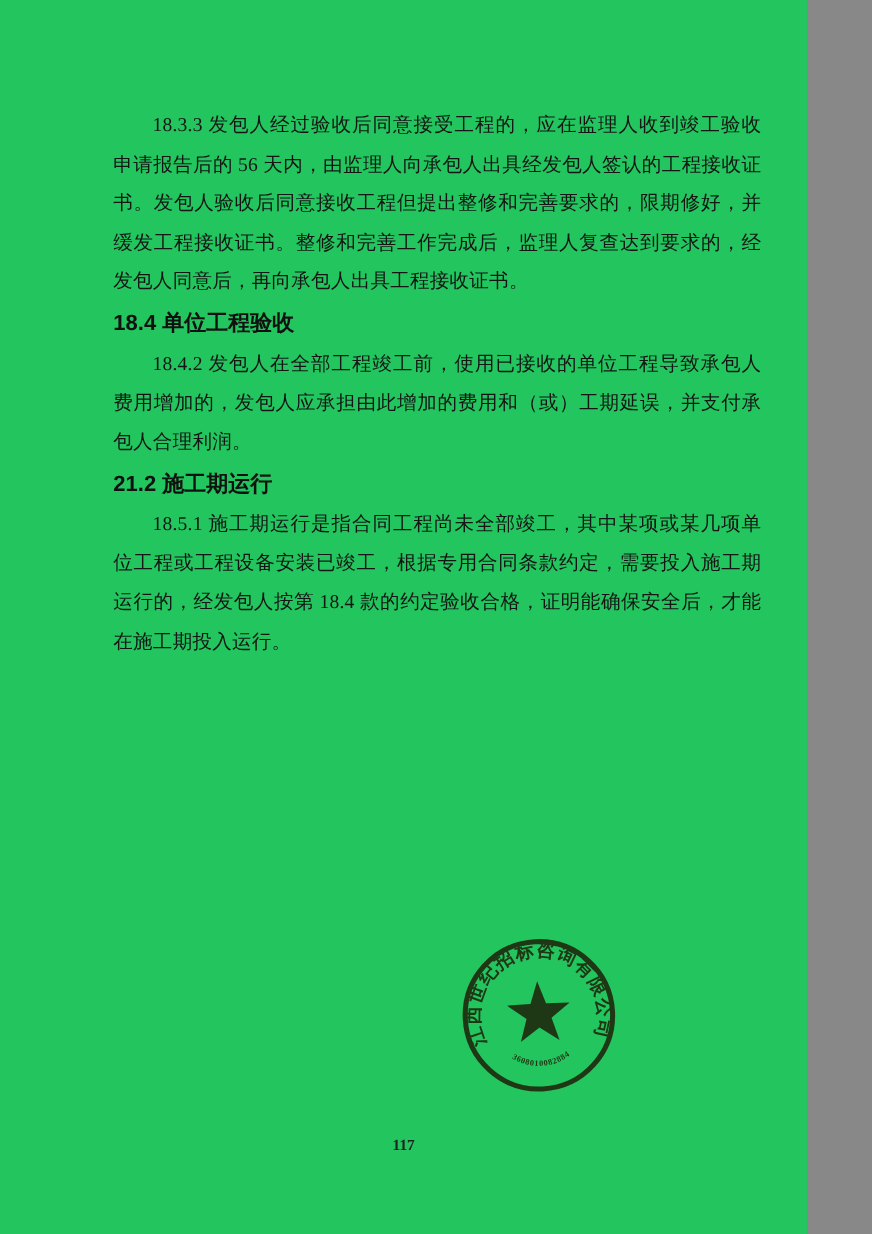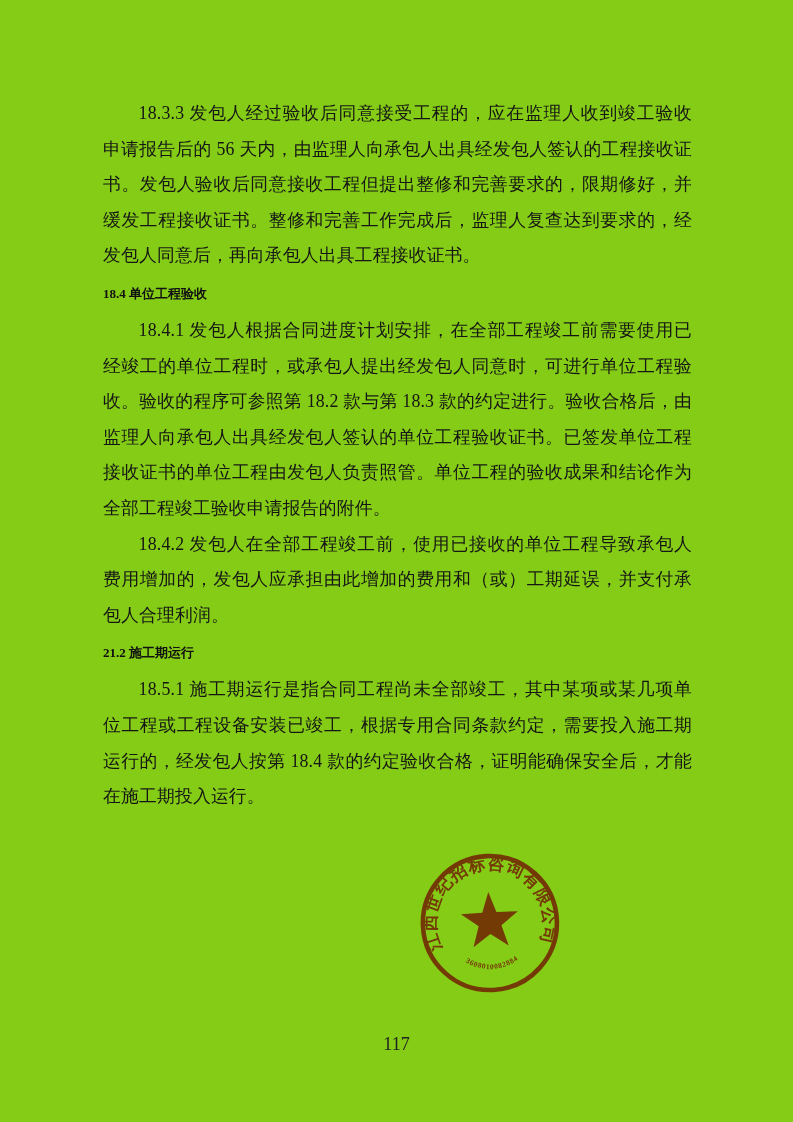--- a/index.html
+++ b/index.html
@@ -1,53 +1,53 @@
 <!DOCTYPE html>
 <html lang="zh"><head>
 <meta charset="utf-8">
 <style>
   html,body{margin:0;padding:0;background:#888;}
   .page{
     position:relative;
-    width:793px;height:1122px;
-    background:#84cc16;
+    width:734px;height:1122px;
+    background:#22c55e;
     overflow:hidden;
     font-family:"Liberation Serif","DejaVu Serif",serif;
     color:#141414;
   }
   .content{
     position:absolute;
     left:103px;top:96px;
     width:589px;
   }
   .para{
     margin:0;
     font-size:17.8px;
     line-height:35.6px;
     text-align:justify;
     text-indent:2em;
     letter-spacing:0.2px;
     color:#151515;
   }
   .heading{
     margin:7px 0 6px 0;
-    font-size:13px;
+    font-size:20px;
     line-height:26px;
     font-weight:700;
-    font-family:Liberation Serif, serif;
+    font-family:Liberation Sans, sans-serif;
     color:#111;
     text-indent:0;
   }
   .page-number{
     position:absolute;
     left:0;right:0;
     top:1034px;
     text-align:center;
-    font-size:18px;
-    font-weight:400;
+    font-size:14px;
+    font-weight:700;
     color:#222;
     font-family:"Liberation Serif","DejaVu Serif",serif;
   }
   .seal{
     position:absolute;
     left:419px;top:849px;
     width:144px;height:152px;
     mix-blend-mode:multiply;
     opacity:0.93;
     transform:rotate(-3deg);
@@ -59,21 +59,20 @@
   }
 </style>
 </head>
 <body>
 
 <div class="page">
 
   <div class="content">
     <p class="para">18.3.3 发包人经过验收后同意接受工程的，应在监理人收到竣工验收申请报告后的 56 天内，由监理人向承包人出具经发包人签认的工程接收证书。发包人验收后同意接收工程但提出整修和完善要求的，限期修好，并缓发工程接收证书。整修和完善工作完成后，监理人复查达到要求的，经发包人同意后，再向承包人出具工程接收证书。</p>
     <h2 class="heading">18.4 单位工程验收</h2>
-    <p class="para">18.4.1 发包人根据合同进度计划安排，在全部工程竣工前需要使用已经竣工的单位工程时，或承包人提出经发包人同意时，可进行单位工程验收。验收的程序可参照第 18.2 款与第 18.3 款的约定进行。验收合格后，由监理人向承包人出具经发包人签认的单位工程验收证书。已签发单位工程接收证书的单位工程由发包人负责照管。单位工程的验收成果和结论作为全部工程竣工验收申请报告的附件。</p>
     <p class="para">18.4.2 发包人在全部工程竣工前，使用已接收的单位工程导致承包人费用增加的，发包人应承担由此增加的费用和（或）工期延误，并支付承包人合理利润。</p>
     <h2 class="heading">21.2 施工期运行</h2>
     <p class="para">18.5.1 施工期运行是指合同工程尚未全部竣工，其中某项或某几项单位工程或工程设备安装已竣工，根据专用合同条款约定，需要投入施工期运行的，经发包人按第 18.4 款的约定验收合格，证明能确保安全后，才能在施工期投入运行。</p>
 
   </div>
 
   <svg class="seal" viewBox="0 0 144 152" aria-hidden="true">
     <defs>
 
       <path id="sealTopArc" d="M 19.6 90.7 A 54 54 0 1 1 122.4 90.7" fill="none"></path>

